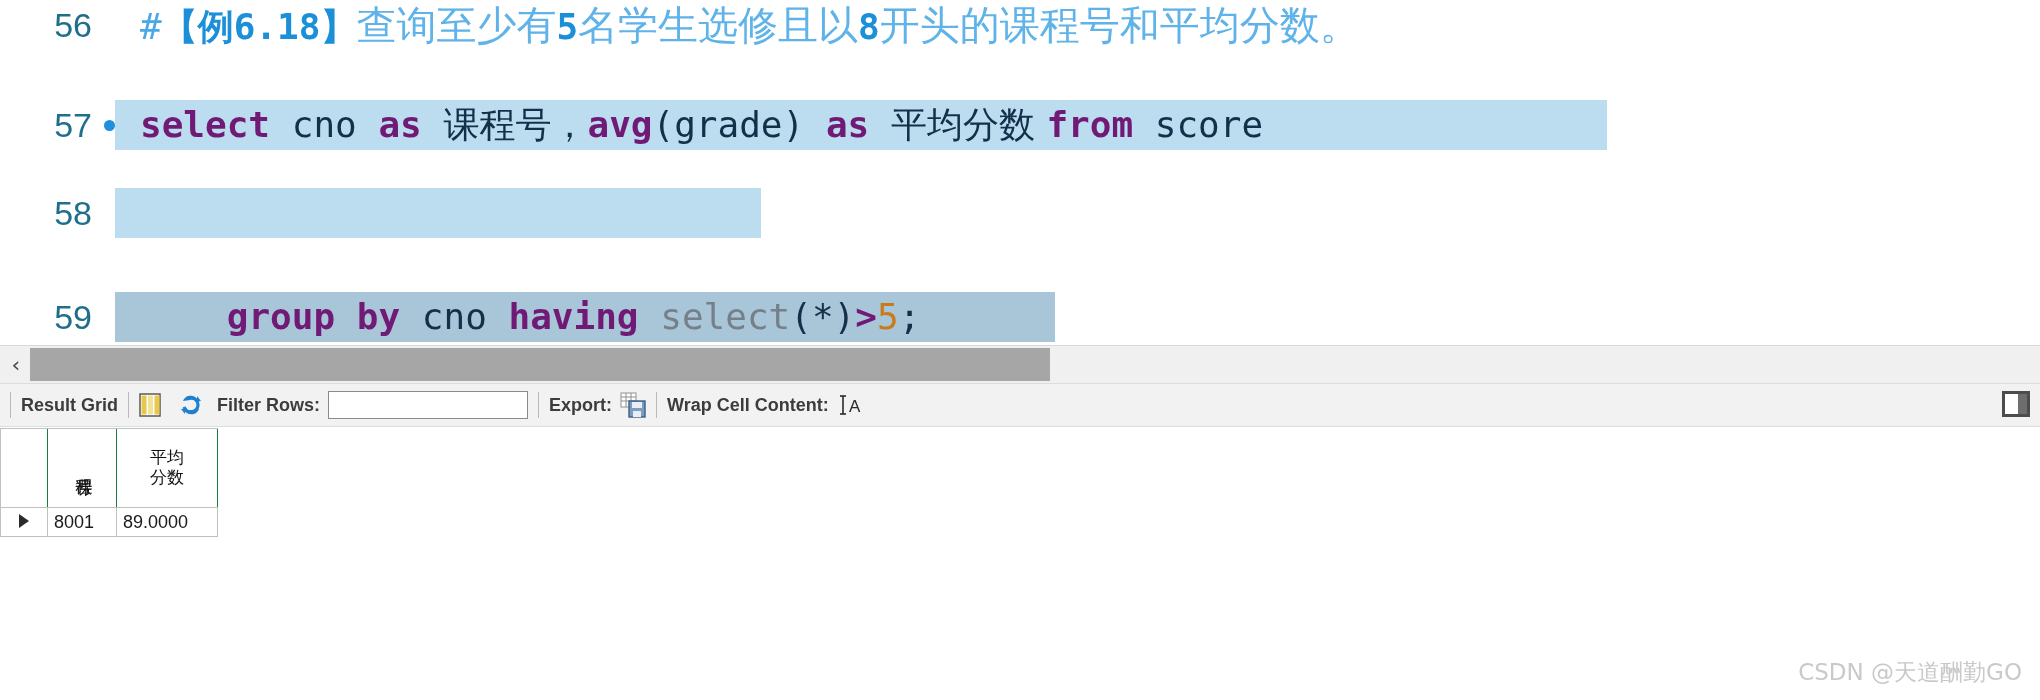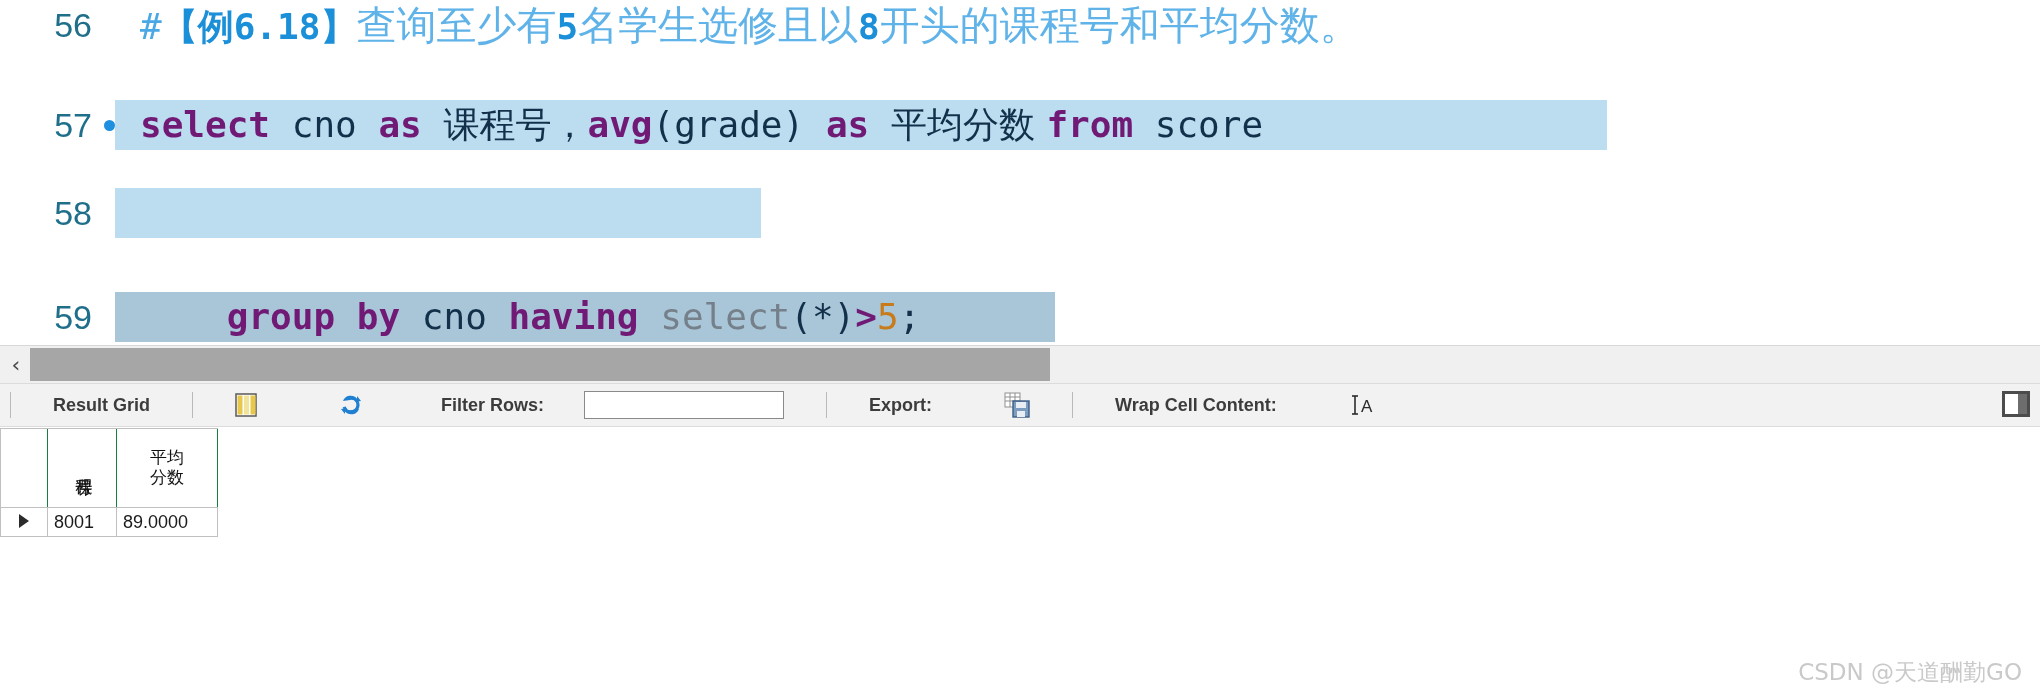--- a/index.html
+++ b/index.html
@@ -62,21 +62,21 @@
   }
   #hscroll-thumb{
     position:absolute;left:30px;top:2px;width:1020px;height:33px;
     background:#a6a6a6;
   }
 
   
   #rtoolbar{
     position:absolute;left:0;top:383px;width:2040px;height:42px;
     background:#f2f2f2;border-top:1px solid #dcdcdc;border-bottom:1px solid #dcdcdc;
-    display:flex;align-items:center;gap:32px;
+    display:flex;align-items:center;
   }
   .tb-sep{width:1px;height:26px;background:#b9b9b9;margin:0 10px;}
   .tb-label{
     font-size:18px;color:#3c3c3c;font-family:"Liberation Sans",sans-serif;
     font-weight:bold;white-space:nowrap;
   }
   .tb-icon{display:inline-block;position:relative;}
 
   #filter-input{
     width:200px;height:28px;border:1px solid #8a8a8a;background:#ffffff;

